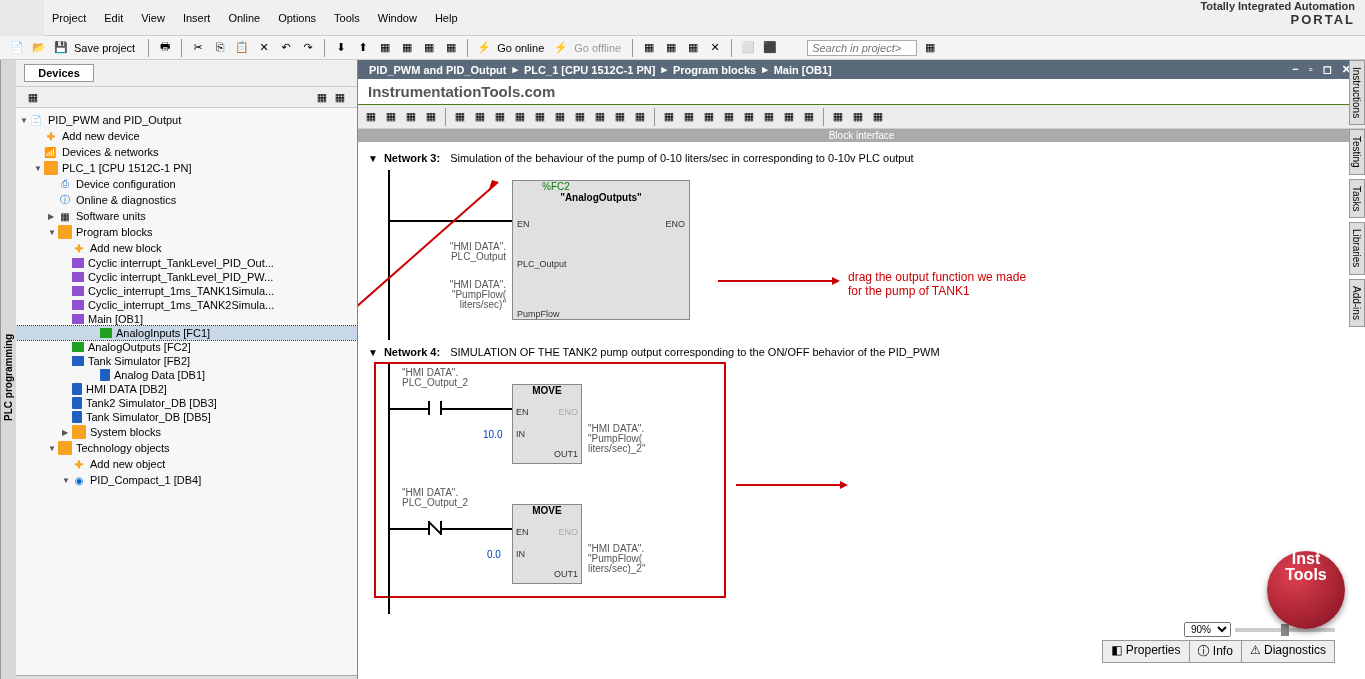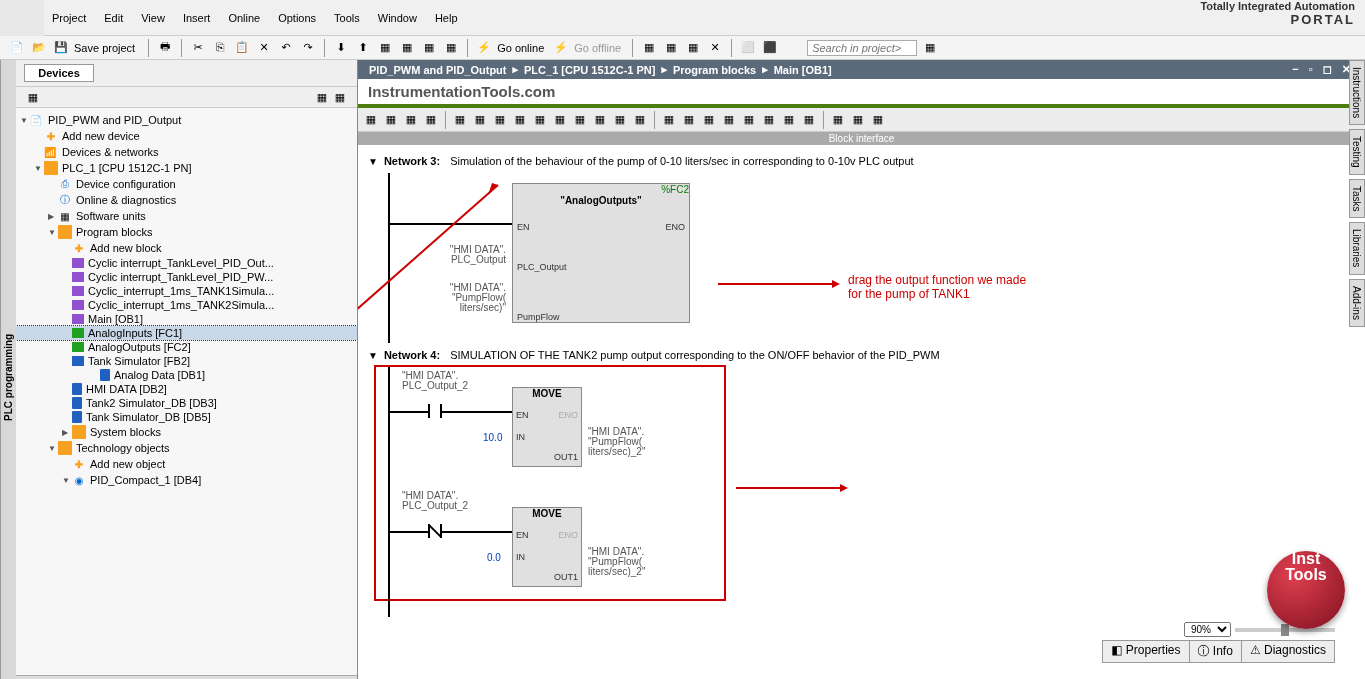--- a/index.html
+++ b/index.html
@@ -30,31 +30,31 @@
 .ico-dev { color:#06c; }
 .ico-blk { background:#9050d0; width:12px; height:10px; }
 .ico-fc { background:#20a020; width:12px; height:10px; }
 .ico-fb { background:#2060c0; width:12px; height:10px; }
 .ico-db { background:#2060c0; border-radius:1px; width:10px; height:12px; }
 .ico-add { color:#f8a020; font-weight:bold; }
 .details-hdr { background:#ddd; font-size:11px; font-weight:bold; padding:3px 8px; border-top:1px solid #aaa; display:flex; align-items:center; }
 .right-panel { flex:1; display:flex; flex-direction:column; }
 .crumb { background:#5a6a7a; color:#fff; font-size:11px; font-weight:bold; padding:3px 8px; display:flex; align-items:center; }
 .crumb span { margin:0 3px; }
-.watermark { background:#fff; padding:4px 10px; font-size:15px; color:#555; font-weight:bold; border-bottom:4px solid #4d7c0f; display:flex; align-items:center; }
+.watermark { background:#fff; padding:4px 10px; font-size:15px; color:#555; font-weight:bold; border-bottom:1px solid #4d7c0f; display:flex; align-items:center; }
 .ed-tb { height:24px; background:#ececec; display:flex; align-items:center; padding:0 4px; gap:2px; border-bottom:1px solid #ccc; }
 .bi-bar { background:#aaa; color:#fff; font-size:10px; text-align:center; padding:1px; }
 .editor { flex:1; background:#fff; overflow:auto; position:relative; padding:4px 10px; }
 .net-hdr { display:flex; align-items:baseline; margin:6px 0; font-size:11px; }
 .net-hdr .tri2 { margin-right:6px; font-size:10px; }
 .net-hdr b { margin-right:10px; }
 .ladder { position:relative; margin-left:20px; }
 .rail { position:absolute; left:0; top:0; bottom:0; width:2px; background:#000; }
 .fblock { position:absolute; background:#e0e0e0; border:1px solid #888; }
-.fblock .hdr-fc { color:#0a7a0a; font-size:10px; text-align:right; }
+.fblock .hdr-fc { color:#0a7a0a; font-size:10px; text-align:left;margin-left:29px; }
 .fblock .hdr-name { font-size:10px; font-weight:bold; text-align:center; }
 .pin { position:absolute; font-size:9px; color:#333; }
 .wire { position:absolute; background:#000; height:2px; }
 .iotxt { font-size:10px; color:#555; text-align:right; position:absolute; line-height:1.0; }
 .annot { position:absolute; color:#c00; font-size:12px; }
 .arrow-red { position:absolute; background:#c00; height:2px; }
 .arrow-red::after { content:""; position:absolute; right:-6px; top:-3px; border:4px solid transparent; border-left:8px solid #c00; }
 .redbox { position:absolute; border:2px solid #c00; }
 .nc { position:absolute; width:14px; height:14px; }
 .nc::before,.nc::after { content:""; position:absolute; width:2px; height:14px; background:#000; top:0; }
@@ -191,21 +191,21 @@
           <span>Cyclic_interrupt_1ms_TANK1Simula...</span>
         </div>
       <div class="tree-row" style="padding-left:56px">
           <span class="ico ico-blk"></span>
           <span>Cyclic_interrupt_1ms_TANK2Simula...</span>
         </div>
       <div class="tree-row" style="padding-left:56px">
           <span class="ico ico-blk"></span>
           <span>Main [OB1]</span>
         </div>
-      <div class="tree-row sel" style="padding-left:56px">
+      <div class="tree-row sel" style="padding-left:84px">
           <span class="ico ico-fc"></span>
           <span>AnalogInputs [FC1]</span>
         </div>
       <div class="tree-row" style="padding-left:56px">
           <span class="ico ico-fc"></span>
           <span>AnalogOutputs [FC2]</span>
         </div>
       <div class="tree-row" style="padding-left:56px">
           <span class="ico ico-fb"></span>
           <span>Tank Simulator [FB2]</span>

